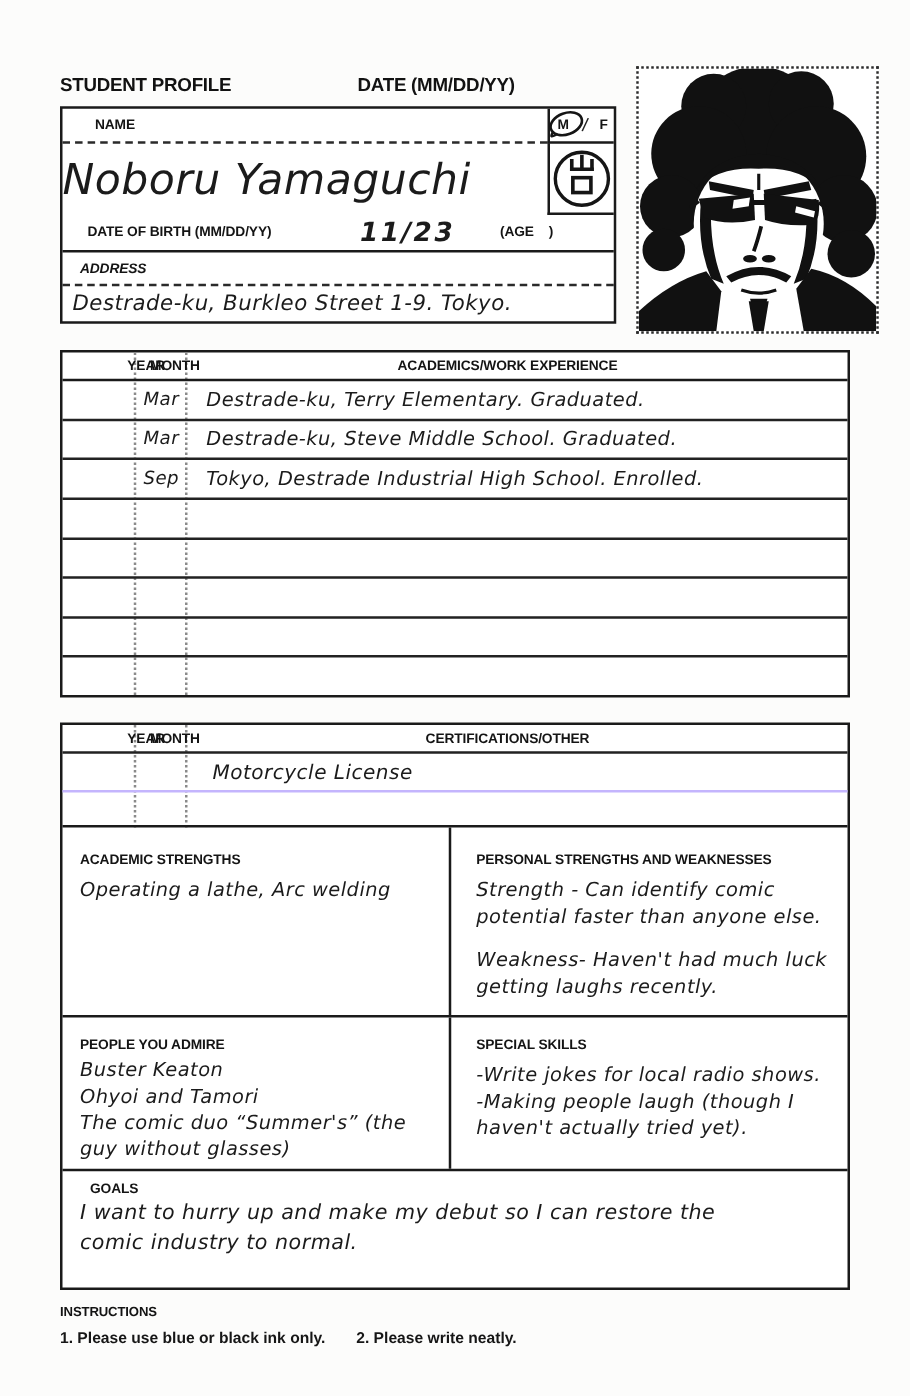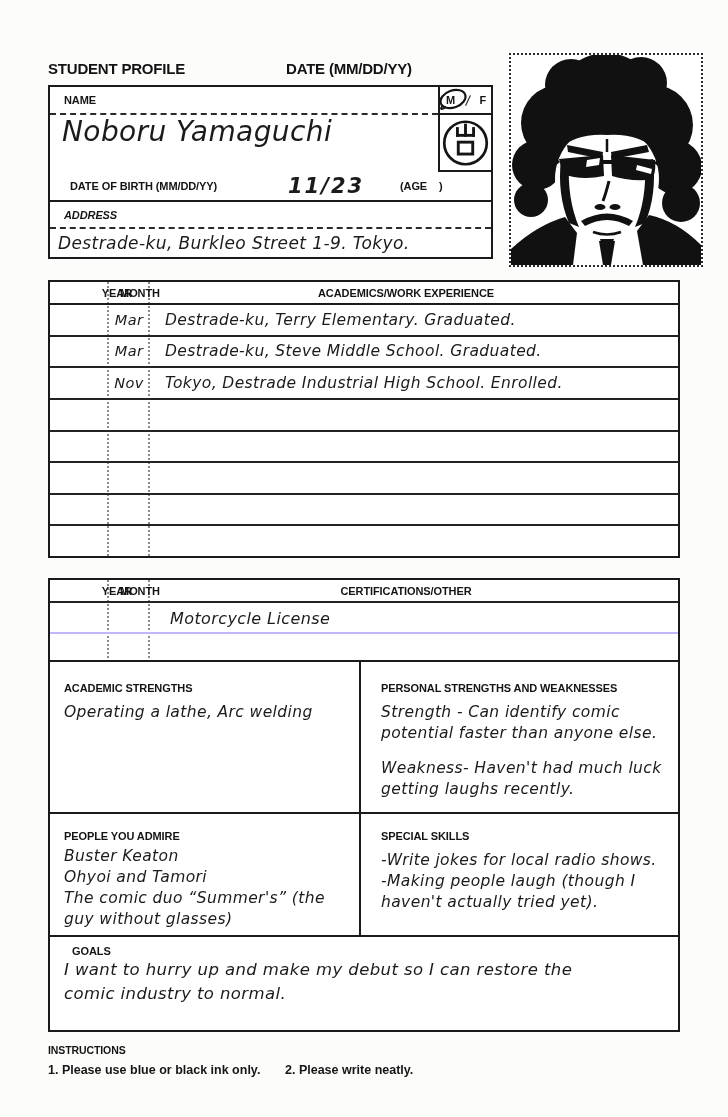--- a/index.html
+++ b/index.html
@@ -20,24 +20,24 @@
   
   .page-title { position:absolute; left:48px; top:60px; }
   .date-label { position:absolute; left:286px; top:60px; }
   
   .form-box {
     position:absolute; left:48px; top:85px; width:445px; height:174px;
     border:2px solid #1a1a1a; background:#fff;
   }
   .fb { position:absolute; }
   .name-label-row { left:0; top:0; width:388px; height:28px;
-    border-bottom:2px dashed #2a2a2a; display:flex; align-items:center; padding-left:14px; }
+    border-bottom:2px dashed #2a2a2a; display:flex; align-items:center; padding-left:26px; }
   .name-value-row { left:0; top:28px; width:388px; height:57px;
-    display:flex; padding-left:12px;
-    font-size:28px; }
+    display:flex; align-items:center; 
+    font-size:34px; }
   .mf-cell { left:388px; top:0; width:53px; height:28px;
     border-left:2px solid #1a1a1a; border-bottom:2px solid #1a1a1a;
     display:flex; align-items:center; justify-content:space-around;
     font-weight:bold; font-size:11px; }
   .mf-m { position:relative; display:inline-block; width:12px; text-align:center; }
   .mf-circle { position:absolute; left:-10px; top:-9px; pointer-events:none; }
   .mf-slash { display:inline-block; transform:rotate(10deg); font-size:15px; font-weight:normal; color:#222; }
   .stamp-cell { left:388px; top:28px; width:53px; height:57px;
     border-left:2px solid #1a1a1a; border-bottom:2px solid #1a1a1a;
     display:flex; align-items:center; justify-content:center; }
@@ -208,21 +208,21 @@
     </div>
     <div class="t-row">
       <span class="t-month hand">Mar</span>
       <span class="t-entry hand">Destrade-ku, Terry Elementary. Graduated.</span>
     </div>
     <div class="t-row">
       <span class="t-month hand">Mar</span>
       <span class="t-entry hand">Destrade-ku, Steve Middle School. Graduated.</span>
     </div>
     <div class="t-row">
-      <span class="t-month hand">Nov</span>
+      <span class="t-month hand">Sep</span>
       <span class="t-entry hand">Tokyo, Destrade Industrial High School. Enrolled.</span>
     </div>
     <div class="t-row"></div>
     <div class="t-row"></div>
     <div class="t-row"></div>
     <div class="t-row"></div>
     <div class="t-row"></div>
   </div>
 
   <div class="box2">

